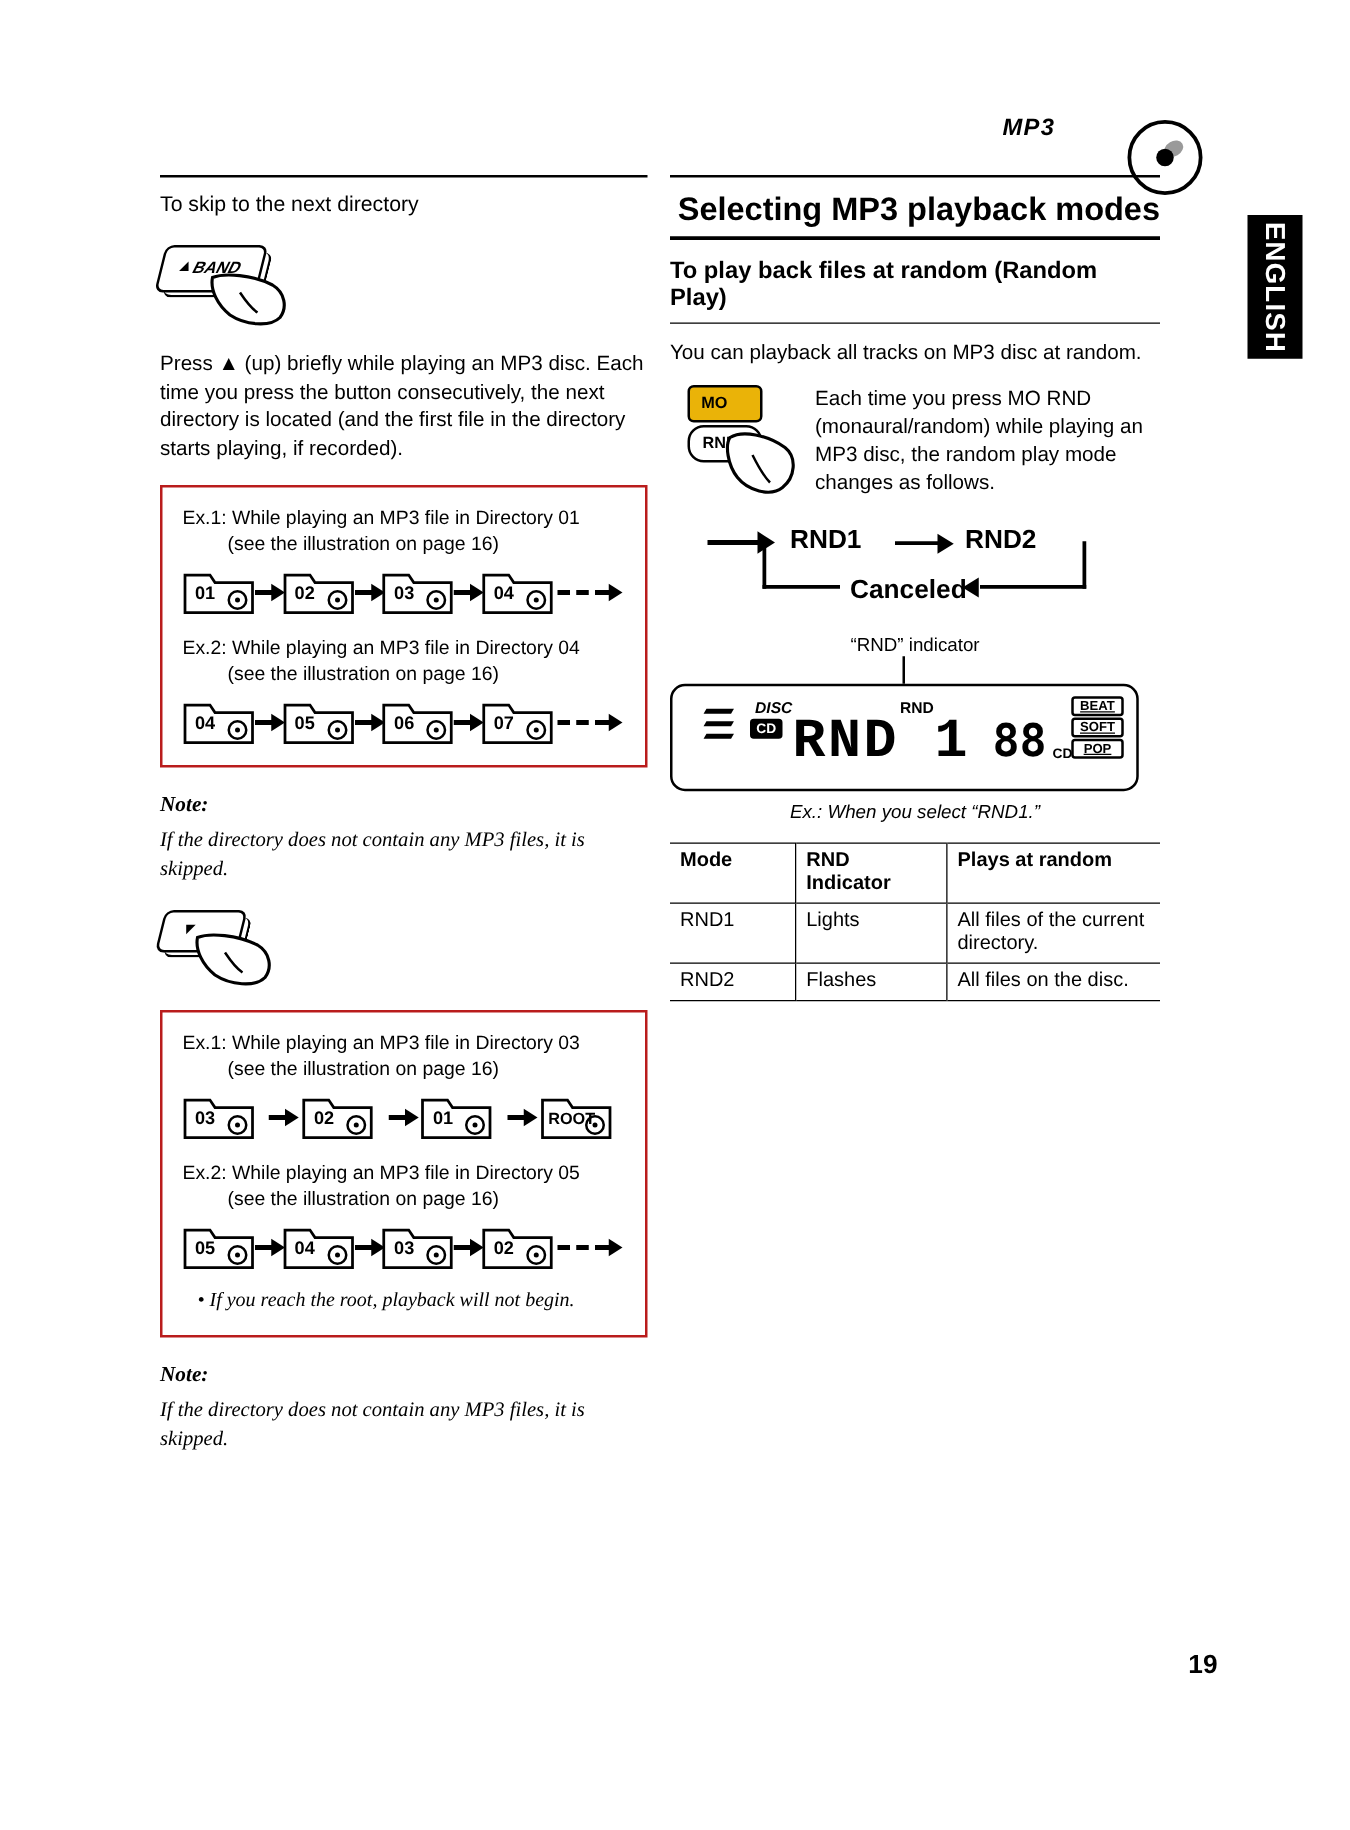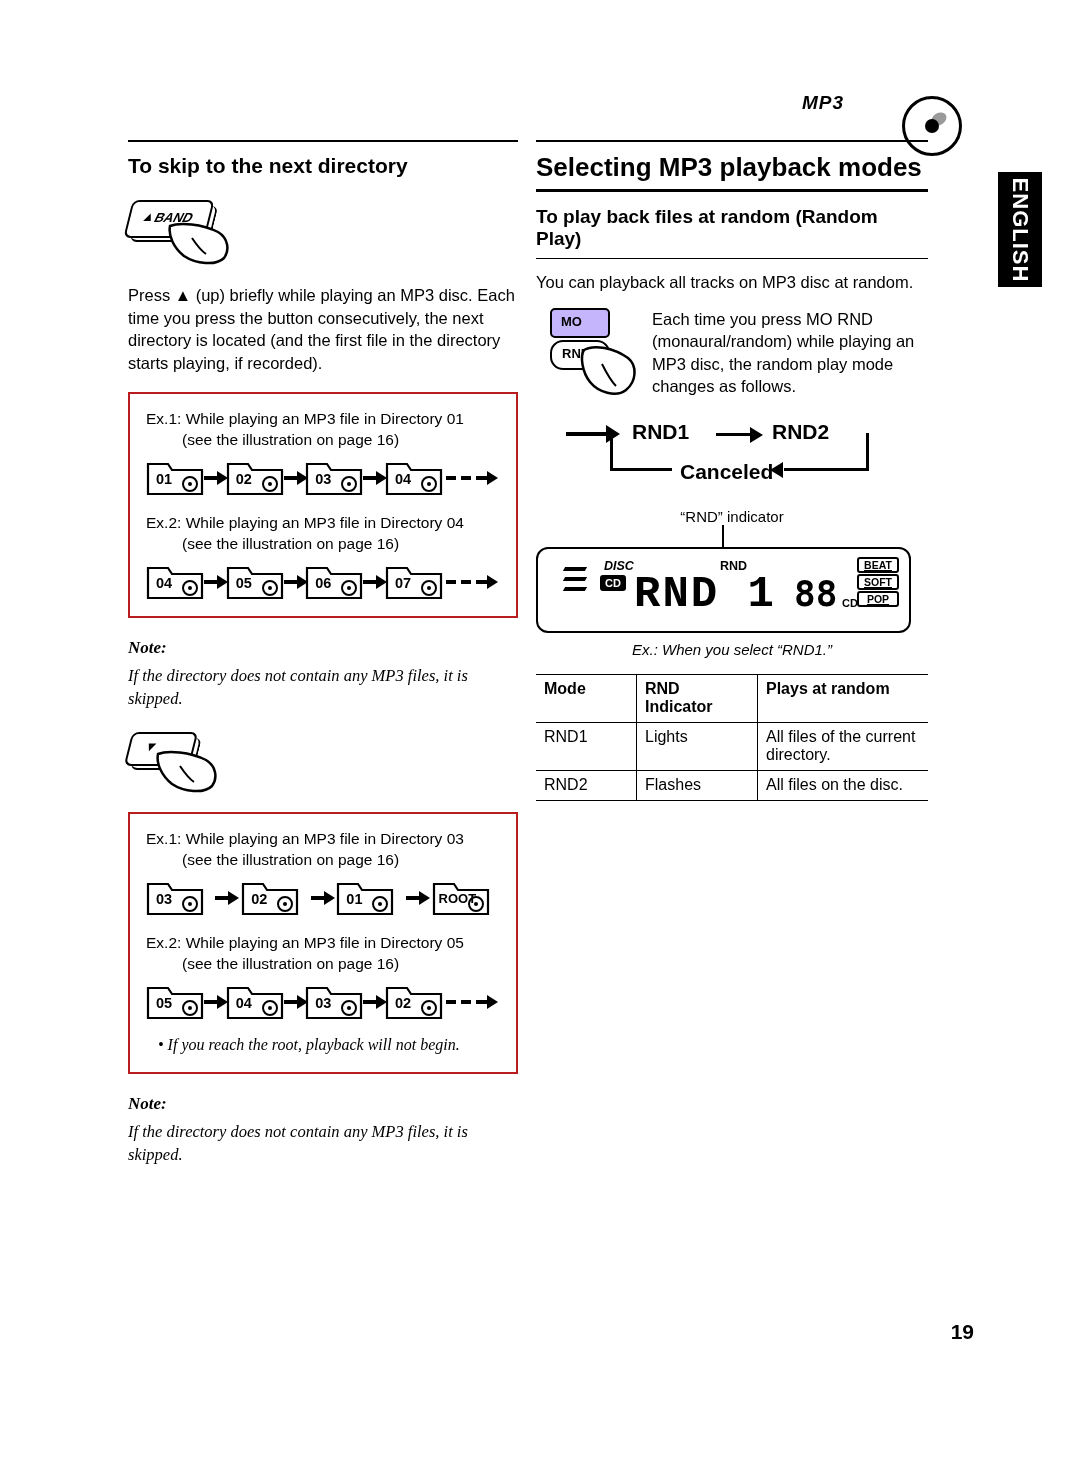--- a/index.html
+++ b/index.html
@@ -99,22 +99,22 @@
     width: 390px;
   }
   .col-right {
     position: absolute;
     left: 536px;
     top: 140px;
     width: 392px;
   }
 
   h2.heading {
-    font-size: 21px;
-    font-weight: bold;
+    font-size: 17px;
+    font-weight: normal;
     margin: 0;
     padding: 0;
   }
   .rule-thin {
     border-top: 1px solid #000;
     width: 100%;
   }
 
   p.body {
     font-size: 16.5px;
@@ -258,39 +258,40 @@
     font-family: "Liberation Serif", serif;
     margin: 0;
   }
 
   
   .title-main {
     font-size: 26px;
     font-weight: bold;
     margin: 0;
     padding-bottom: 4px;
+    text-align: right;
   }
   .subhead {
     font-size: 19px;
     font-weight: bold;
     margin: 0;
   }
 
   .mo-rnd-keys {
     position: relative;
     width: 110px;
     height: 96px;
   }
   .mo-key {
     position: absolute;
     left: 14px; top: 0;
     width: 56px; height: 26px;
     border: 2.5px solid #000;
     border-radius: 5px;
-    background: #c4b5fd;
+    background: #eab308;
   }
   .mo-key span {
     position:absolute; left:9px; top:4px;
     font-size: 13px; font-weight: bold;
   }
   .rnd-key {
     position: absolute;
     left: 14px; top: 32px;
     width: 56px; height: 26px;
     border: 2.5px solid #000;

